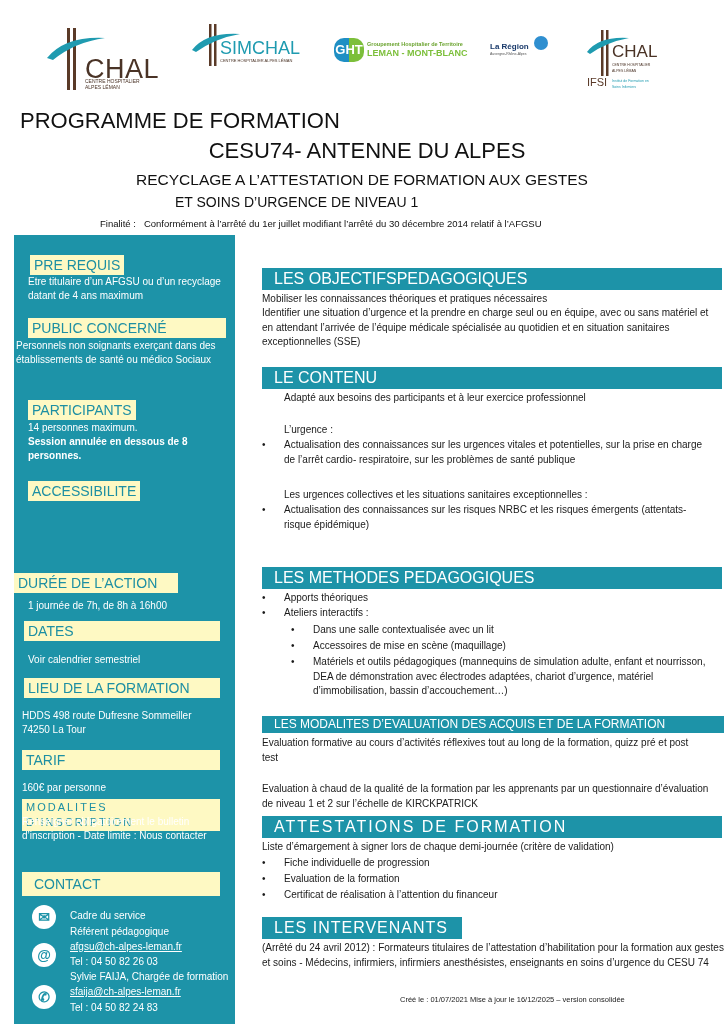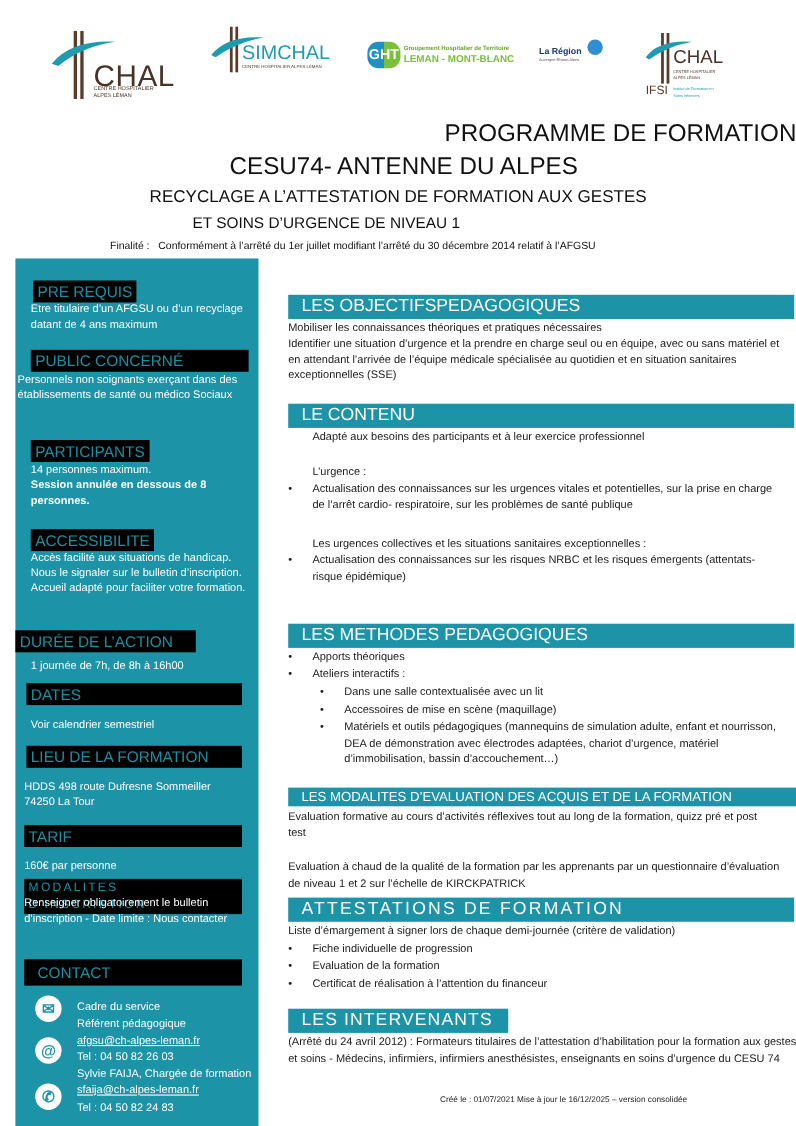--- a/index.html
+++ b/index.html
@@ -12,30 +12,30 @@
   .logo-chal { left: 45px; top: 28px; width: 110px; height: 62px; }
   .logo-simchal { left: 190px; top: 24px; width: 110px; height: 42px; }
   .logo-ght { left: 334px; top: 36px; width: 130px; height: 30px; }
   .logo-region { left: 490px; top: 36px; width: 60px; height: 24px; }
   .logo-ifsi { left: 585px; top: 28px; width: 80px; height: 66px; }
 
   .logo-text-chal { position: absolute; left: 40px; top: 26px; font-size: 27px; color: #4a3326; letter-spacing: 0.5px; }
   .logo-sub { position: absolute; font-size: 5px; color: #4a3326; line-height: 6px; }
 
   
-  .title1 { position: absolute; top: 108px; left: 0; width: 724px; text-align: right; font-size: 22px; color: #111; padding-left: 20px; }
+  .title1 { position: absolute; top: 108px; left: 0; width: 724px; text-align: left; font-size: 22px; color: #111; padding-left: 20px; }
   .title2 { position: absolute; top: 138px; left: 0; width: 724px; text-align: center; font-size: 22px; color: #111; padding-left: 10px; }
   .subtitle1 { position: absolute; top: 171px; left: 136px; font-size: 15.5px; color: #111; }
   .subtitle2 { position: absolute; top: 194px; left: 175px; font-size: 14px; color: #111; }
   .finalite { position: absolute; top: 218px; left: 100px; font-size: 9.5px; color: #111; }
   .finalite span { margin-right: 8px; }
 
   
   .sidebar { position: absolute; left: 14px; top: 235px; width: 221px; height: 789px; background: #1d93a8; }
-  .side-head { position: absolute; background: #000000; color: #1d8fa3; font-size: 14px; padding: 1px 4px; line-height: 18px; }
+  .side-head { position: absolute; background: #fef9c3; color: #1d8fa3; font-size: 14px; padding: 1px 4px; line-height: 18px; }
   .side-text { position: absolute; color: #fff; font-size: 10px; line-height: 13.5px; }
   .side-text.bold { font-weight: bold; }
   .contact-icon { position: absolute; width: 24px; height: 24px; border-radius: 50%; background: #fff; color: #1d93a8; display: flex; align-items: center; justify-content: center; font-size: 14px; font-weight: bold; }
   .underline { text-decoration: underline; }
 
   
   .sec-head { position: absolute; background: #1d93a8; color: #fff; font-size: 16px; line-height: 22px; padding-left: 12px; }
   .sec-text { position: absolute; font-size: 10px; line-height: 14.5px; color: #1a1a1a; }
   .bullet { position: absolute; font-size: 10px; line-height: 14.5px; color: #1a1a1a; }
   .bullet::before { content: "•"; position: absolute; left: -22px; }
@@ -104,21 +104,20 @@
   <div class="side-text" style="left:14px;top:40px;width:200px">Etre titulaire d’un AFGSU ou d’un recyclage datant de 4 ans maximum</div>
 
   <div class="side-head" style="left:14px;top:83px;width:198px">PUBLIC  CONCERNÉ</div>
   <div class="side-text" style="left:2px;top:104px;width:205px"> Personnels non soignants exerçant dans des établissements de santé ou médico Sociaux</div>
 
   <div class="side-head" style="left:14px;top:165px">PARTICIPANTS</div>
   <div class="side-text" style="left:14px;top:186px;width:200px"> 14 personnes  maximum.</div>
   <div class="side-text bold" style="left:14px;top:200px;width:200px">Session annulée en dessous de 8 personnes.</div>
 
   <div class="side-head" style="left:14px;top:246px">ACCESSIBILITE</div>
-  <div class="side-text" style="left:14px;top:266px;width:205px">Accès facilité aux situations de handicap. Nous le signaler sur le bulletin d’inscription. Accueil adapté pour faciliter votre formation.</div>
 
   <div class="side-head" style="left:0;top:338px;width:164px">DURÉE DE L’ACTION</div>
   <div class="side-text" style="left:14px;top:364px;width:200px">1 journée de 7h, de 8h à 16h00</div>
 
   <div class="side-head" style="left:10px;top:386px;width:196px">DATES</div>
   <div class="side-text" style="left:14px;top:418px;width:200px">Voir calendrier semestriel</div>
 
   <div class="side-head" style="left:10px;top:443px;width:196px">LIEU DE LA FORMATION</div>
   <div class="side-text" style="left:8px;top:474px;width:210px">HDDS 498 route Dufresne Sommeiller</div>
   <div class="side-text" style="left:8px;top:488px;width:210px">74250 La Tour</div>

